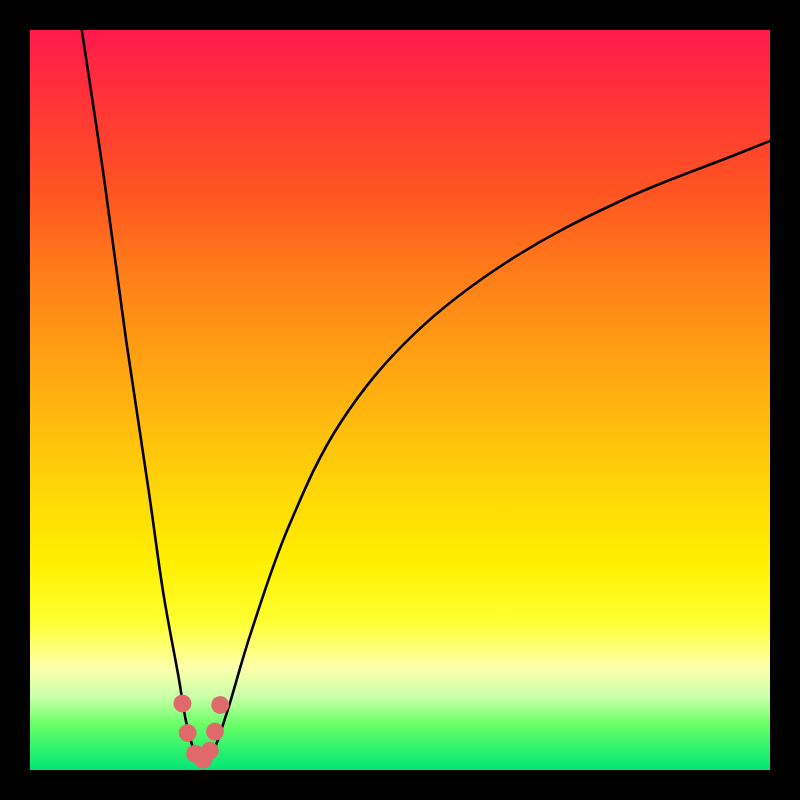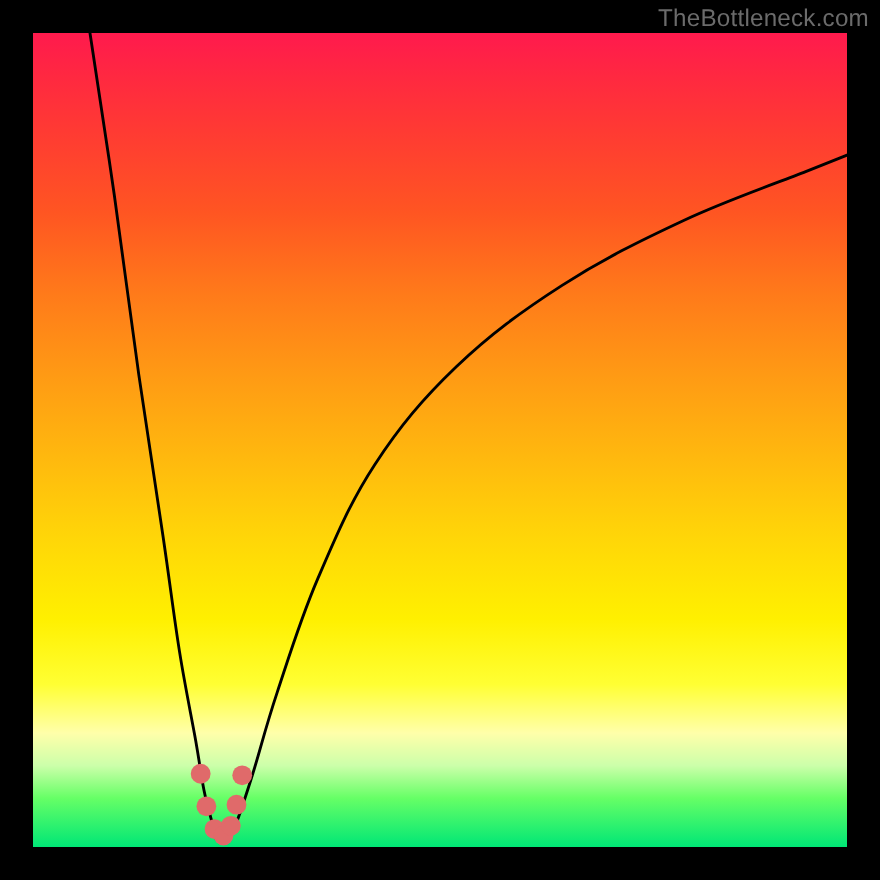--- a/index.html
+++ b/index.html
@@ -68,21 +68,20 @@
   .marker {
     fill: #e06a6a;
     stroke: none;
   }
 </style>
 </head>
 <body>
 
 <div class="frame">
 
-  <span class="watermark">TheBottleneck.com</span>
 
   <div class="plot-area">
     <svg class="curve-layer" viewBox="0 0 740 740" preserveAspectRatio="none">
       <path id="curve-left" class="curve" d="M 51.80 0.00 C 55.80 26.64, 66.01 92.06, 74.00 148.00 C 81.99 203.94, 88.21 254.86, 96.20 310.80 C 104.19 366.74, 111.74 413.51, 118.40 458.80 C 125.06 504.09, 127.87 529.10, 133.20 562.40 C 138.53 595.70, 144.00 621.16, 148.00 643.80 C 152.00 666.44, 152.74 674.88, 155.40 688.20 C 158.06 701.52, 160.80 709.81, 162.80 717.80 C 164.80 725.79, 165.83 729.94, 166.50 732.60"></path>
       <path id="curve-right" class="curve" d="M 177.60 732.60 C 178.93 729.94, 181.00 728.46, 185.00 717.80 C 189.00 707.14, 193.14 694.71, 199.80 673.40 C 206.46 652.09, 211.34 631.37, 222.00 599.40 C 232.66 567.43, 243.02 533.10, 259.00 495.80 C 274.98 458.50, 288.16 426.83, 310.80 392.20 C 333.44 357.57, 354.16 332.70, 384.80 303.40 C 415.44 274.10, 443.70 253.38, 481.00 229.40 C 518.30 205.42, 552.04 188.85, 592.00 170.20 C 631.96 151.55, 676.36 136.46, 703.00 125.80 C 729.64 115.14, 733.34 113.66, 740.00 111.00"></path>
       <g id="marker-group">
           <circle cx="152.44" cy="673.40" r="9" class="marker"></circle>
           <circle cx="157.62" cy="703.00" r="9" class="marker"></circle>
           <circle cx="165.02" cy="723.72" r="9" class="marker"></circle>
           <circle cx="173.16" cy="729.64" r="9" class="marker"></circle>

